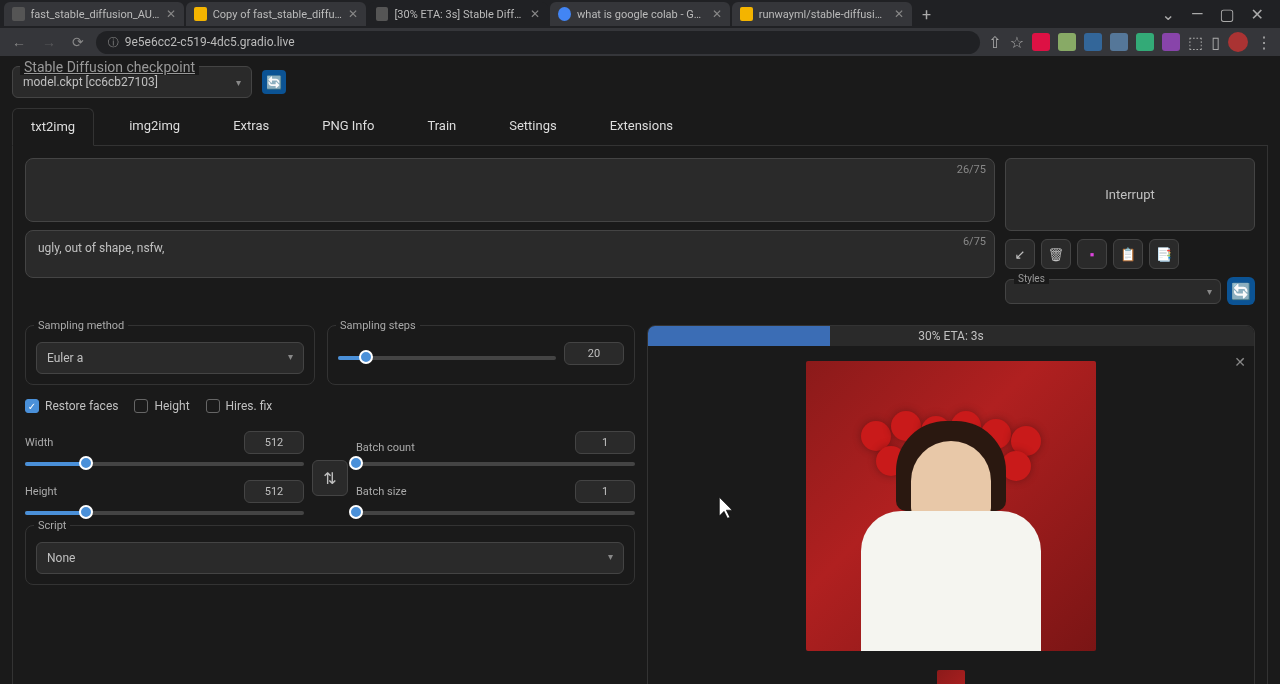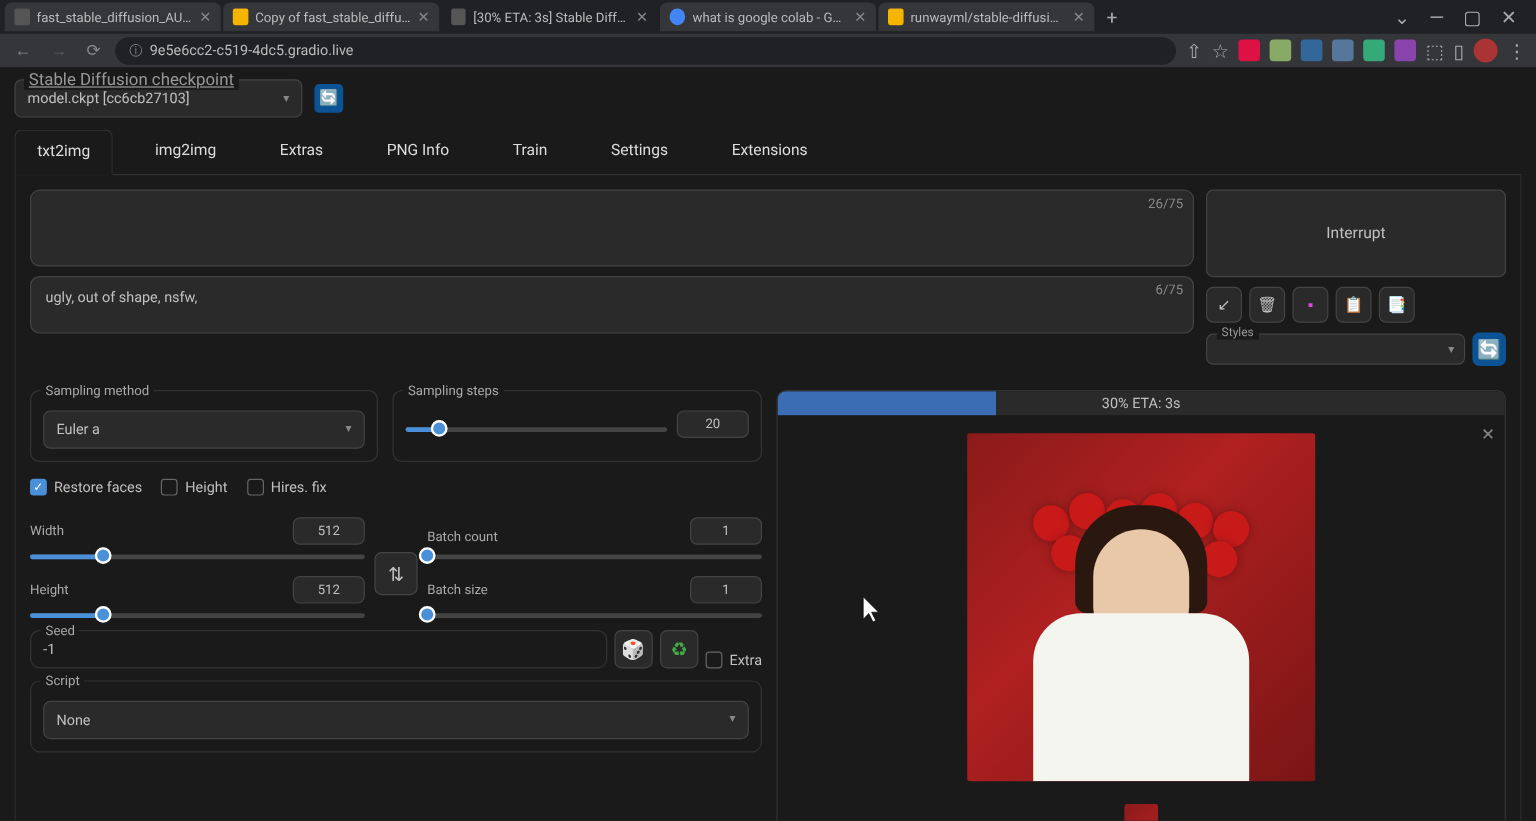--- a/index.html
+++ b/index.html
@@ -298,32 +298,20 @@
                 </div>
                 <div class="slider-track">
                     <div class="slider-fill" style="width:0%"></div>
                     <div class="slider-thumb" style="left:0%"></div>
                   </div>
               </div>
             </div>
           </div>
 
 
-          <div class="seed-row">
-            <div class="seed-input param-group" style="flex:1;padding:8px 10px">
-              <span class="param-label">Seed</span>
-              <div style="font-size:12px">-1</div>
-            </div>
-            <div class="seed-btn">🎲</div>
-            <div class="seed-btn" style="color:#4a4">♻</div>
-            <label class="checkbox">
-                <span class="cb"></span>
-                <span>Extra</span>
-              </label>
-          </div>
 
           <div class="param-group">
             <span class="param-label">Script</span>
             <div class="param-select">
               <span>None</span>
               <span class="chevron">▾</span>
             </div>
           </div>
 
         </div>

